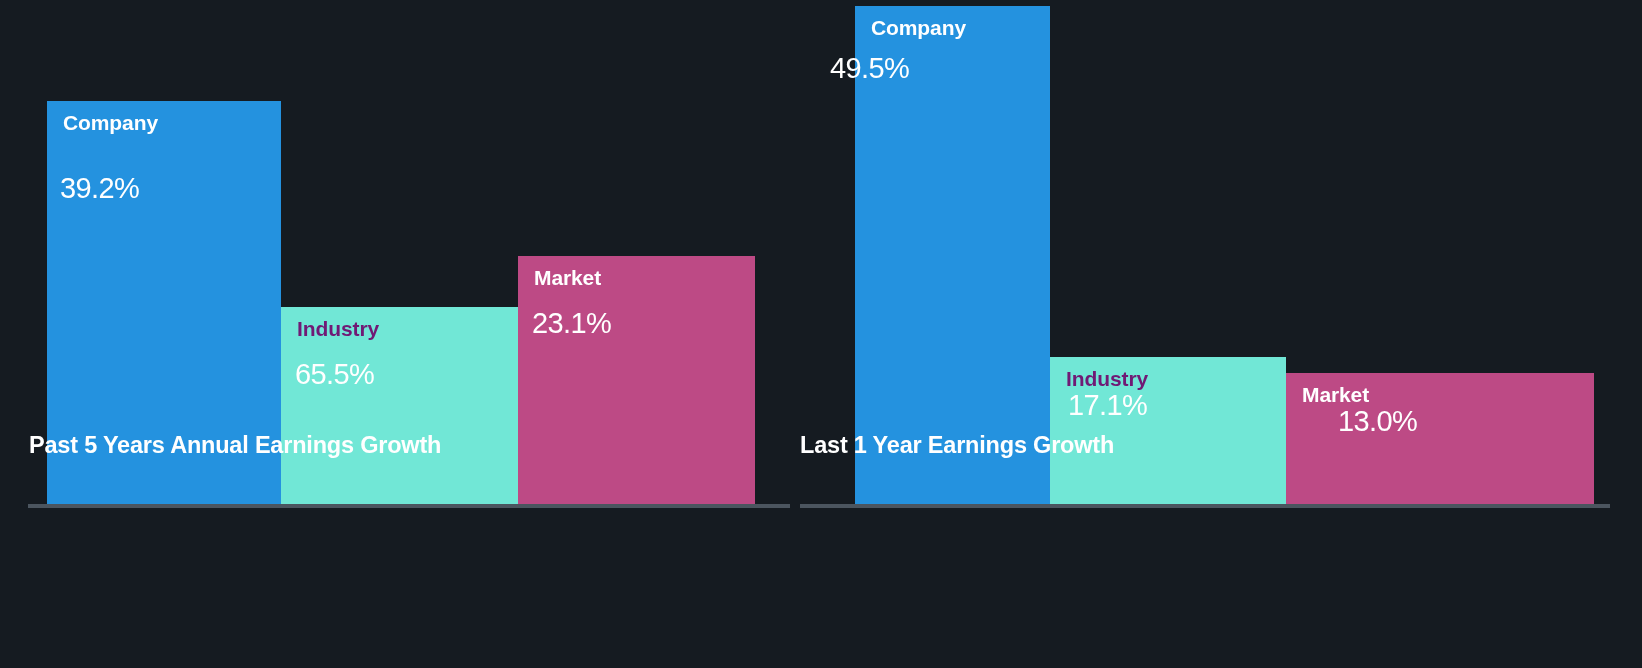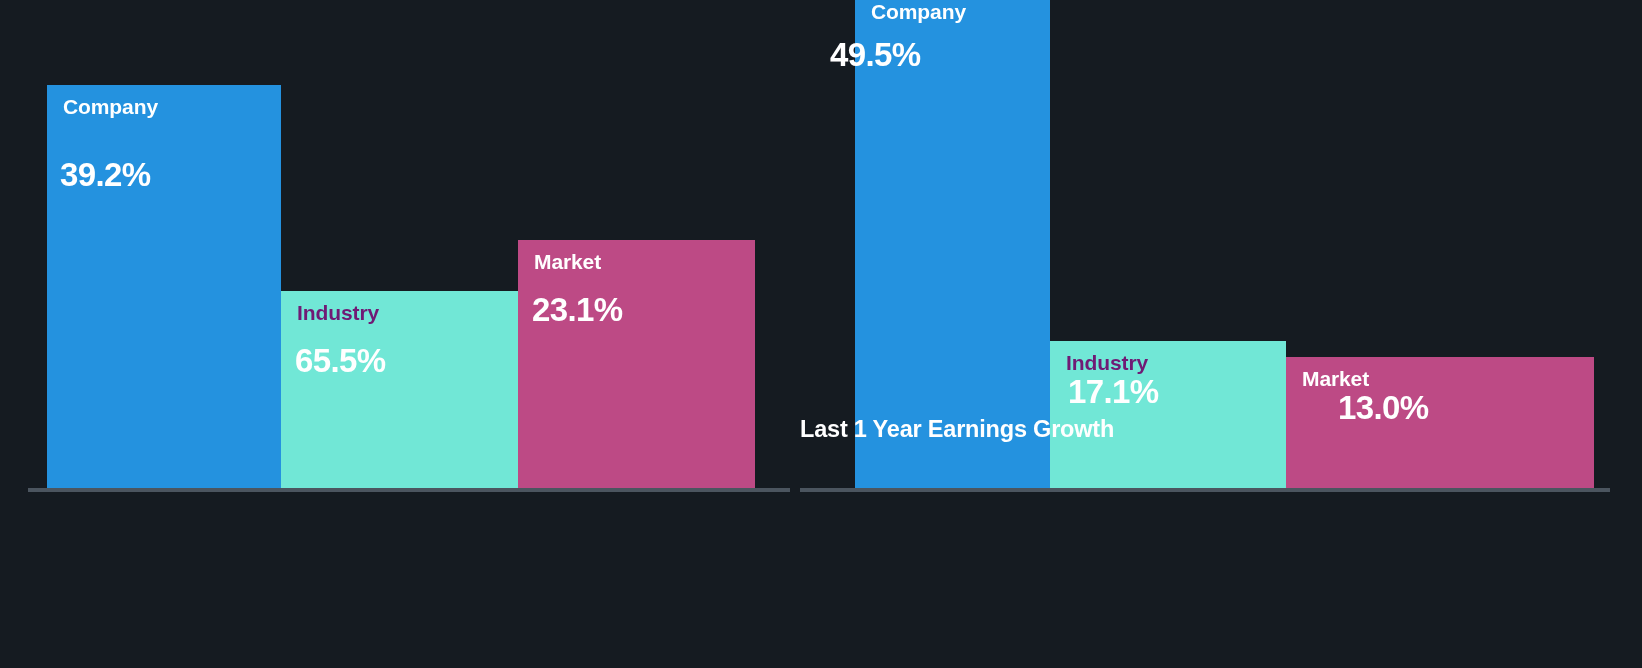--- a/index.html
+++ b/index.html
@@ -14,21 +14,21 @@
   }
   #root {
     position: relative;
     width: 1642px;
     height: 668px;
     background: #151b21;
     overflow: hidden;
   }
   .panel {
     position: absolute;
-    top: 0;
+    top: 16px;
     height: 485px;
   }
   .plot {
     position: absolute;
     left: 0;
     top: 0;
     right: 0;
     height: 578px;
   }
   .axis-line {
@@ -49,22 +49,22 @@
     font-size: 21px;
     font-weight: bold;
     letter-spacing: -0.1px;
     white-space: nowrap;
     line-height: 1;
   }
   .bar-label.light { color: #ffffff; }
   .bar-label.dark  { color: #701a75; }
   .bar-value {
     position: absolute;
-    font-size: 33px;
-    font-weight: bold;
+    font-size: 29px;
+    font-weight: normal;
     color: #ffffff;
     letter-spacing: -0.6px;
     white-space: nowrap;
     line-height: 1;
   }
   .panel-title {
     position: absolute;
     bottom: 44px;
     font-size: 23.5px;
     font-weight: bold;
@@ -93,20 +93,21 @@
         <span class="bar-label dark">Industry</span>
       </div>
       <span class="bar-value" style="left:295px; top:344px;">65.5%</span>
 
       <div class="bar" style="left:518px; width:237px; height:248px; background:#bd4a85;">
         <span class="bar-label light">Market</span>
       </div>
       <span class="bar-value" style="left:532px; top:293px;">23.1%</span>
     </div>
 
+    <div class="panel-title" style="left:29px;">Past 5 Years Annual Earnings Growth</div>
   </div>
 
   <div class="panel" style="left:800px; width:842px;">
     <div class="plot">
 
       <div class="axis-line" style="left:0px; width:810px;"></div>
 
       <div class="bar" style="left:55px; width:195px; height:498px; background:#2492df;">
         <span class="bar-label light">Company</span>
       </div>

